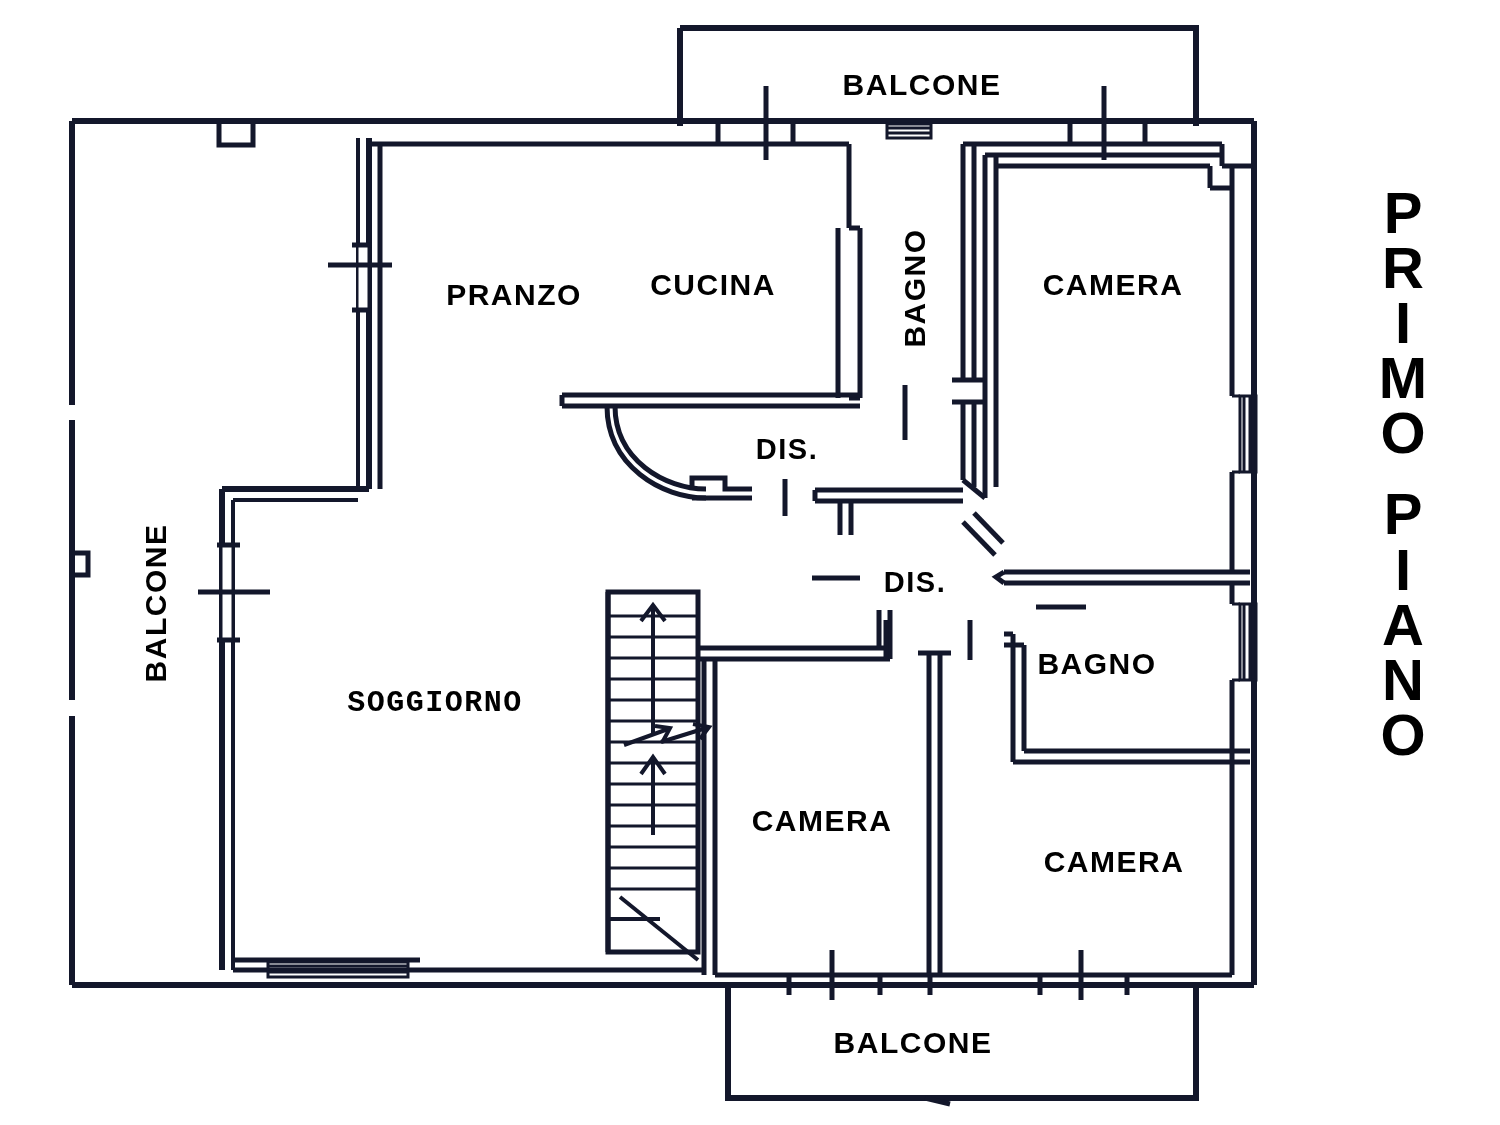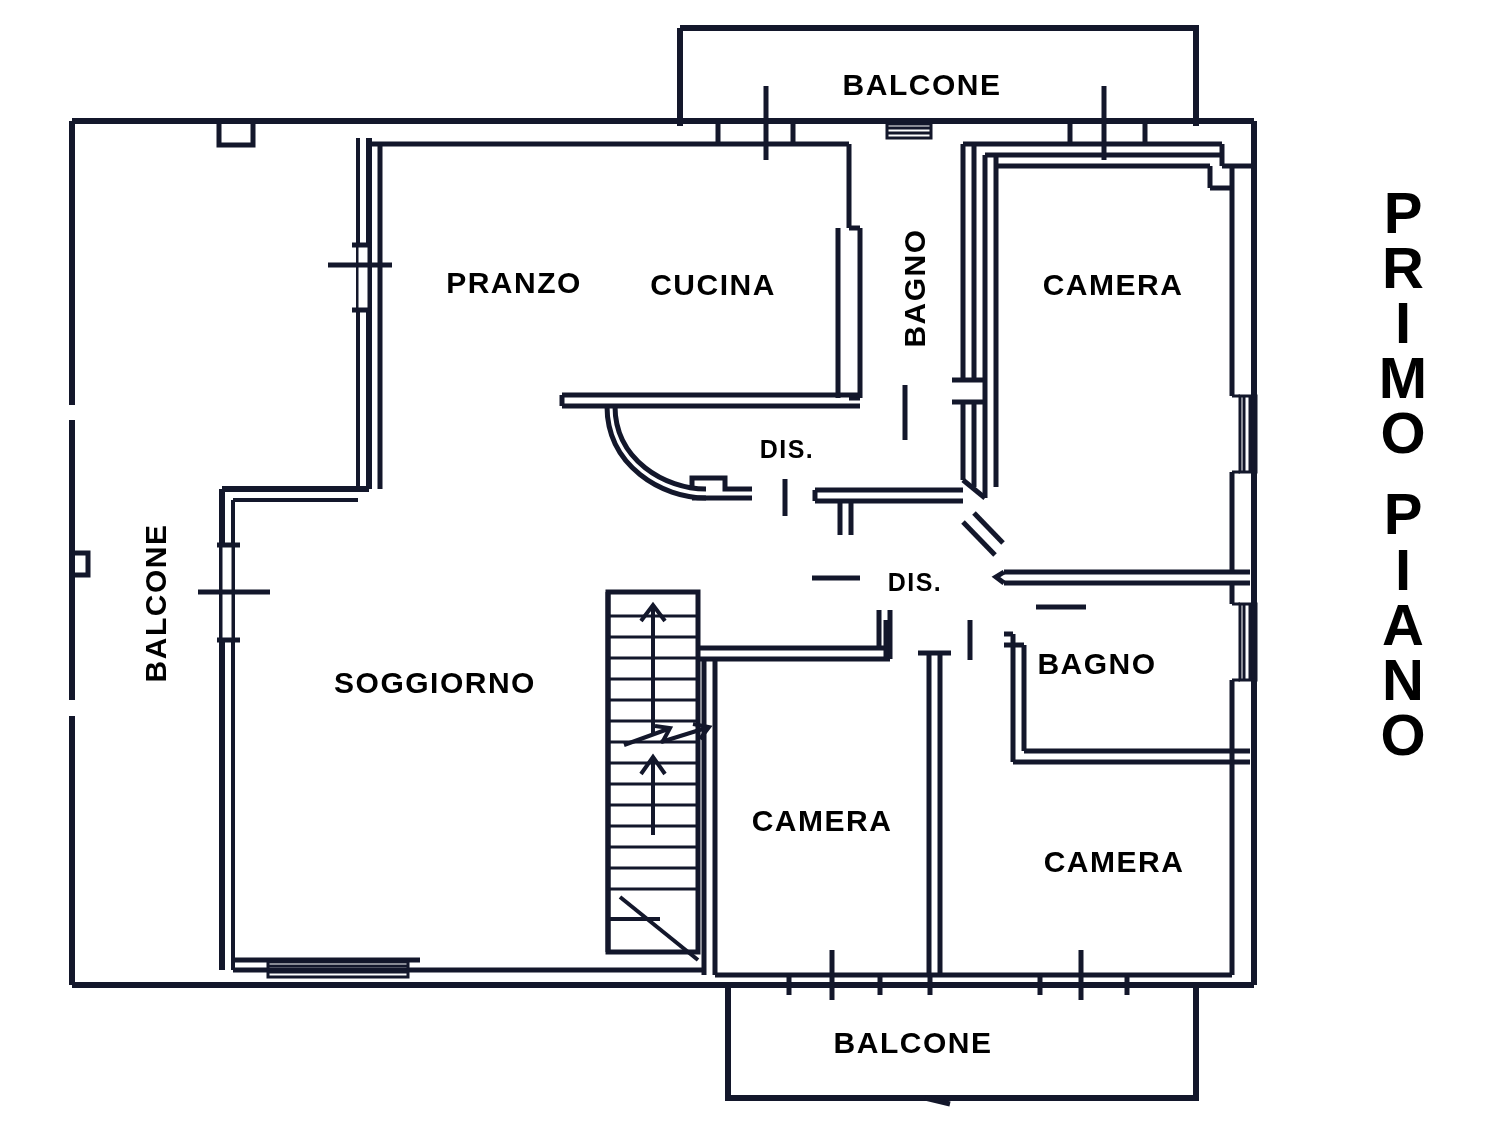--- a/index.html
+++ b/index.html
@@ -34,21 +34,21 @@
     letter-spacing: 1.5px;
     white-space: nowrap;
     transform: translate(-50%, -50%);
     font-size: 30px;
     line-height: 1;
   }
   .room-label.vert {
     transform: translate(-50%, -50%) rotate(-90deg);
   }
   .room-label.small {
-    font-size: 25px;
+    font-size: 29px;
   }
   #sheet-title {
     position: absolute;
     right: 42px;
     top: 185px;
     width: 110px;
     text-align: center;
     font-family: "Liberation Sans", sans-serif;
     font-weight: bold;
     font-size: 58px;
@@ -356,35 +356,35 @@
         <path d="M 996 166 L 1210 166"></path>
         <path d="M 1210 166 L 1210 188"></path>
         <path d="M 1210 188 L 1232 188"></path>
       </g>
 
     </g>
   </svg>
 
   <div class="room-label" style="left:922px; top:85px;">BALCONE</div>
 
-  <div class="room-label" style="left:514px; top:283px;">PRANZO</div>
+  <div class="room-label" style="left:514px; top:295px;">PRANZO</div>
 
   <div class="room-label" style="left:713px; top:285px;">CUCINA</div>
 
   <div class="room-label vert" style="left:915px; top:288px;">BAGNO</div>
 
   <div class="room-label" style="left:1113px; top:285px;">CAMERA</div>
 
   <div class="room-label small" style="left:787px; top:449px;">DIS.</div>
 
   <div class="room-label small" style="left:915px; top:582px;">DIS.</div>
 
   <div class="room-label vert" style="left:156px; top:603px;">BALCONE</div>
 
-  <div class="room-label" style="left:435px; top:683px;">SOGGIORNO</div>
+  <div class="room-label" style="left:435px; top:703px;font-family:Liberation Mono, monospace;">SOGGIORNO</div>
 
   <div class="room-label" style="left:1097px; top:664px;">BAGNO</div>
 
   <div class="room-label" style="left:822px; top:821px;">CAMERA</div>
 
   <div class="room-label" style="left:1114px; top:862px;">CAMERA</div>
 
   <div class="room-label" style="left:913px; top:1043px;">BALCONE</div>
 
   <div id="sheet-title">

